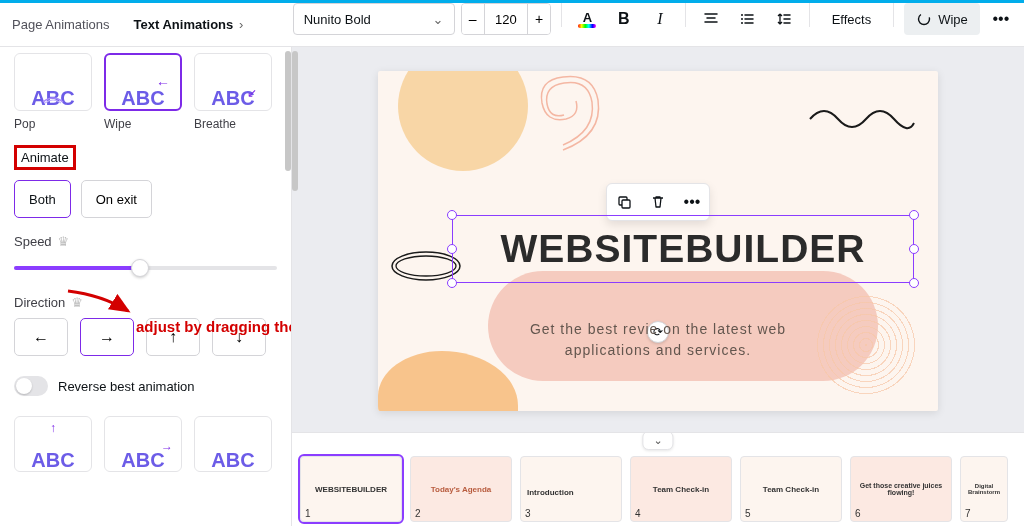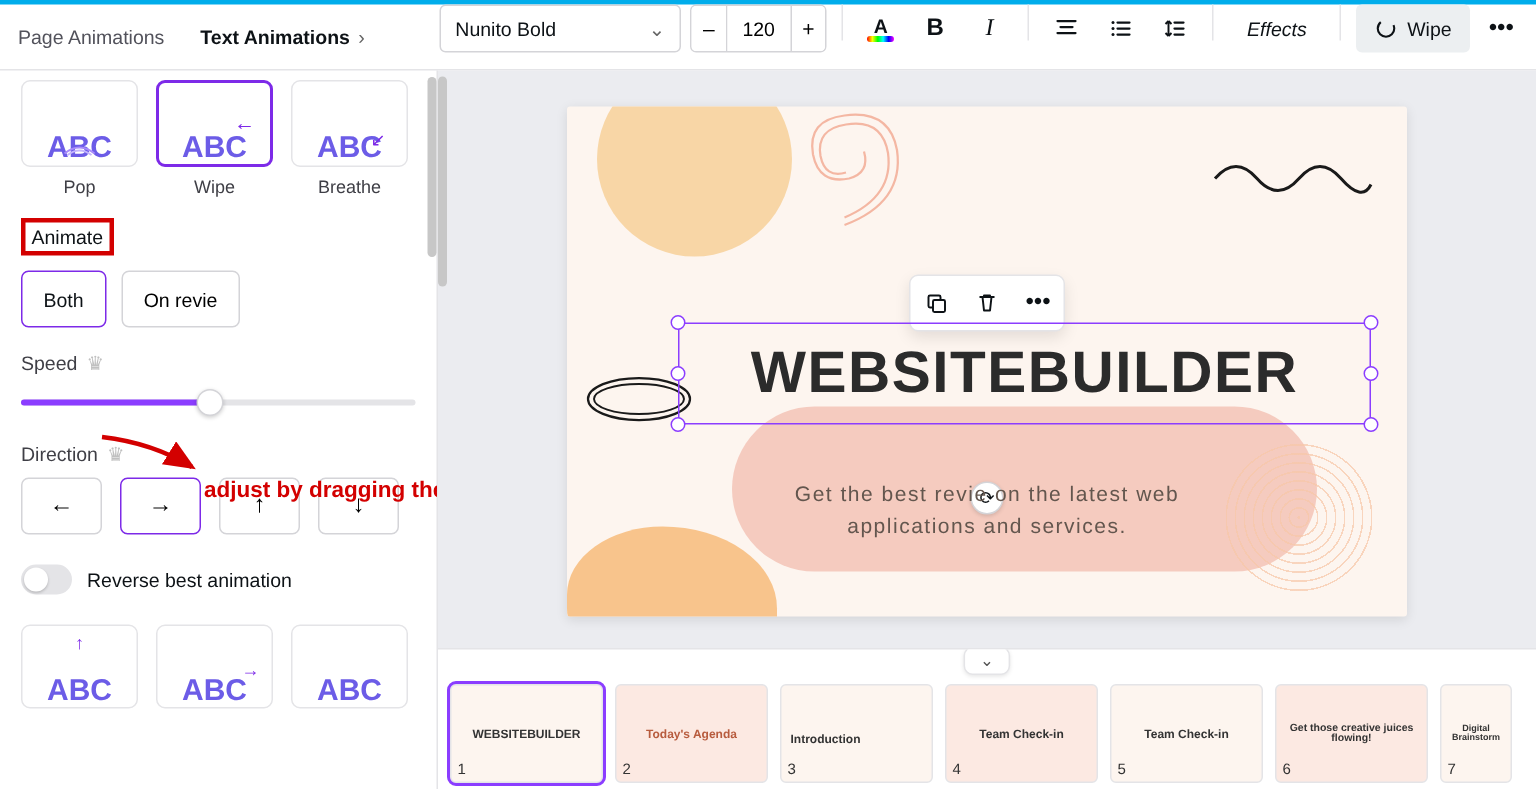--- a/index.html
+++ b/index.html
@@ -10,33 +10,33 @@
   .sidepanel-tabs .tab { color: #52525b; cursor: pointer; }
   .sidepanel-tabs .tab.active { color: #0d1216; font-weight: 600; }
   .sidepanel-tabs .chev { color: #666; margin-left: 2px; }
   .font-select { width: 170px; height: 32px; border: 1px solid #d4d4d8; border-radius: 4px; display: flex; align-items: center; padding: 0 10px; justify-content: space-between; cursor: pointer; background: #fff; margin-left: 10px;}
   .stepper { display: flex; height: 32px; border: 1px solid #d4d4d8; border-radius: 4px; overflow: hidden; }
   .stepper button { width: 26px; background: #fff; border: none; border-right: 1px solid #d4d4d8; cursor: pointer; font-size: 14px; }
   .stepper input { width: 42px; border: none; text-align: center; font-size: 13px; }
   .stepper button:last-child { border-left: 1px solid #d4d4d8; border-right: none; }
   .ico-btn { width: 32px; height: 32px; display: flex; align-items: center; justify-content: center; border-radius: 4px; cursor: pointer; font-size: 16px; color: #0d1216; }
   .vsep { width: 1px; height: 24px; background: #e4e4e7; margin: 0 4px; }
-  .txt-btn { height: 32px; padding: 0 12px; display: flex; align-items: center; border-radius: 4px; cursor: pointer; font-style: italic; }
+  .txt-btn { height: 32px; padding: 0 12px; display: flex; align-items: center; border-radius: 4px; cursor: pointer; }
   .pill-btn { height: 32px; padding: 0 12px; display: flex; align-items: center; gap: 6px; border-radius: 4px; cursor: pointer; background: #eceff1; }
   .pill-btn svg { flex: none; }
   .tcolor { width: 32px; height: 32px; display:flex; flex-direction:column; align-items:center; justify-content:center; cursor:pointer;}
   .main { flex: 1; display: flex; min-height: 0; }
   .side { width: 292px; border-right: 1px solid #e4e4e7; padding: 2px 14px 0; overflow-y: auto; position: relative; }
   .presets-row { display: flex; gap: 12px; padding-top: 4px; }
   .preset { width: 78px; height: 58px; border: 1px solid #e4e4e7; border-radius: 6px; display: flex; align-items: center; justify-content: center; flex-direction: column; position: relative; }
   .preset.selected { border: 2px solid #7d2ae8; }
   .preset .abc { font-weight: 800; font-size: 20px; color: #3f3f46; position:relative;margin-top:32px; }
   .preset .abc.purple { color: #6c5ce7; }
   .preset-labels { display: flex; gap: 12px; margin-top: 6px; font-size: 12px; color:#3f3f46;}
-  .preset-labels span { width: 78px; text-align: center; }
+  .preset-labels span { width: 78px; }
   .section-label { font-size: 13px; color: #0d1216; margin-top: 18px; }
   .animate-box { border: 3px solid #d30000; padding: 2px 4px; width: fit-content; margin-top:14px;}
   .btn-row { display: flex; gap: 10px; margin-top: 10px; }
   .btn-row button { height: 38px; border: 1px solid #d4d4d8; background: #fff; border-radius: 5px; padding: 0 14px; cursor: pointer; font-size: 13px; }
   .btn-row button.selected { border: 1.5px solid #7d2ae8; color:#0d1216; }
   .hdr-crown { display: flex; align-items: center; gap: 6px; margin-top: 16px; color:#3f3f46;}
   .crown { color:#c0c0c0; font-size:13px;}
   .slider-wrap { position: relative; margin-top: 8px; height: 22px; }
   .slider-track { position: absolute; top: 9px; left: 0; right: 0; height: 4px; border-radius: 2px; background: #e4e4e7; }
   .slider-fill { position: absolute; top: 9px; left: 0; height: 4px; border-radius: 2px; background: #8b3dff; }
@@ -169,21 +169,21 @@
       <span>Wipe</span>
       <span>Breathe</span>
     </div>
 
     <div class="animate-box">
       <span class="section-label" style="margin:0">Animate</span>
     </div>
 
     <div class="btn-row">
       <button class="selected">Both</button>
-      <button>On revie</button>
+      <button>On exit</button>
     </div>
 
     <div class="hdr-crown">
       <span>Speed</span>
       <span class="crown">♛</span>
     </div>
     <div class="slider-wrap">
       <div class="slider-track"></div>
       <div class="slider-fill" id="speed-fill" style="width: 48%;"></div>
       <div class="slider-thumb" id="speed-thumb" style="left: 48%;"></div>

